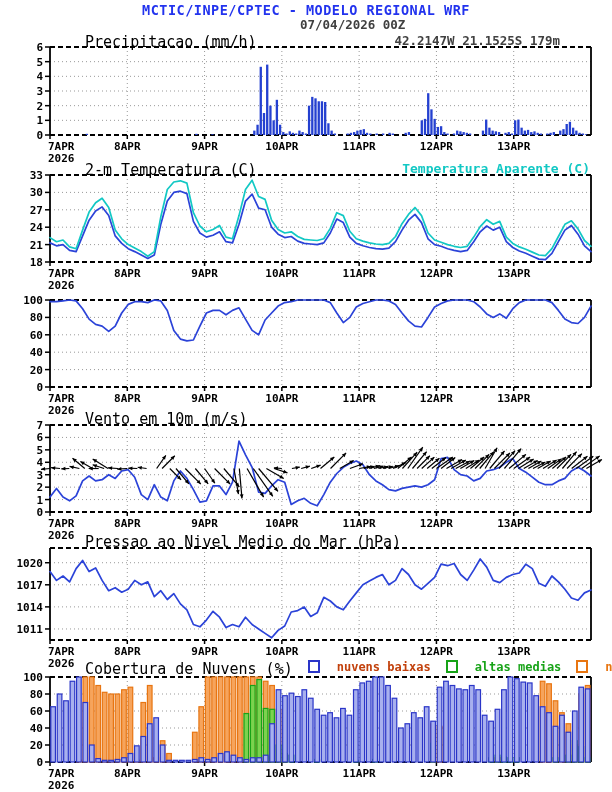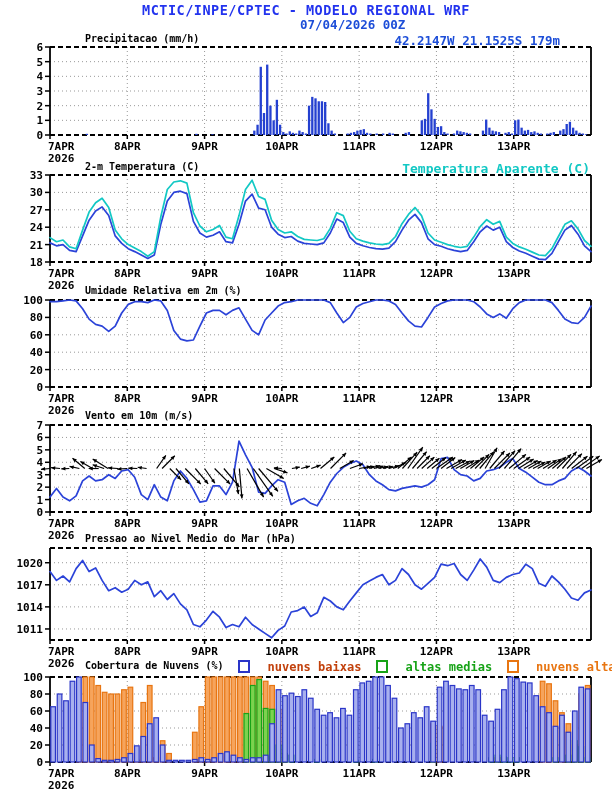--- a/index.html
+++ b/index.html
@@ -3,41 +3,40 @@
 <meta charset="utf-8">
 <style>
   html,body{margin:0;padding:0;background:#fff;}
   #page{position:relative;width:612px;height:792px;background:#fff;overflow:hidden;
         font-family:"DejaVu Sans Mono",monospace;}
   .hdr1{position:absolute;top:2px;left:0;width:612px;text-align:center;
         font-size:13.5px;font-weight:bold;letter-spacing:.5px;}
   .hdr2a{position:absolute;top:17px;left:30px;font-size:12.5px;font-weight:bold;}
   .hdr2b{position:absolute;top:17px;left:300px;font-size:12.5px;font-weight:bold;}
   .hdr3{position:absolute;top:33px;right:52px;font-size:12.5px;font-weight:bold;}
-  .ptitle{position:absolute;left:85px;font-size:10px;font-weight:bold;color:#000;white-space:nowrap;}
+  .ptitle{position:absolute;left:85px;font-size:15px;font-weight:normal;color:#000;white-space:nowrap;}
   .ptitle2{position:absolute;right:22px;font-size:13px;font-weight:bold;white-space:nowrap;}
   .legendrow{position:absolute;left:85px;display:flex;gap:15px;white-space:nowrap;}
   .lgsq{display:inline-block;width:8px;height:9px;background:#fff;margin-right:2px;}
   .lglab{font-size:12px;font-weight:bold;}
   svg.panel{position:absolute;left:0;overflow:visible;}
   text.tl{font-family:"DejaVu Sans Mono",monospace;font-size:11px;font-weight:bold;fill:#000;}
 </style>
 </head>
 <body>
 
 <div id="page">
 
   <div class="hdr1" style="color: rgb(34, 51, 238);">MCTIC/INPE/CPTEC - MODELO REGIONAL WRF</div>
-  <div class="hdr2b" style="color: #1d4ed8;">07/04/2026 00Z</div>
-  <div class="hdr3" style="color: #1d4ed8;">42.2147W 21.1525S 179m</div>
+  <div class="hdr2b" style="color: #404040;">07/04/2026 00Z</div>
+  <div class="hdr3" style="color: #404040;">42.2147W 21.1525S 179m</div>
 
   <div class="ptitle" style="top:33px">Precipitacao (mm/h)</div>
   <div class="ptitle" style="top:161px">2-m Temperatura (C)</div>
   <div class="ptitle2" style="top: 161px; color: rgb(18, 200, 196);">Temperatura Aparente (C)</div>
-  <div class="ptitle" style="top:285px">Umidade Relativa em 2m (%)</div>
   <div class="ptitle" style="top:410px">Vento em 10m (m/s)</div>
   <div class="ptitle" style="top:533px">Pressao ao Nivel Medio do Mar (hPa)</div>
 
   <div class="legendrow" style="top:660px">
     <span class="ptitle" style="position:static">Cobertura de Nuvens (%)</span>
     <span class="lgsq" style="border: 2px solid rgb(42, 53, 200);"></span>
     <span class="lglab" style="color: #c2410c;">nuvens baixas</span>
     <span class="lgsq" style="border: 2px solid rgb(23, 163, 23);"></span>
     <span class="lglab" style="color: rgb(23, 163, 23);">altas medias</span>
     <span class="lgsq" style="border: 2px solid rgb(232, 117, 17);"></span>

